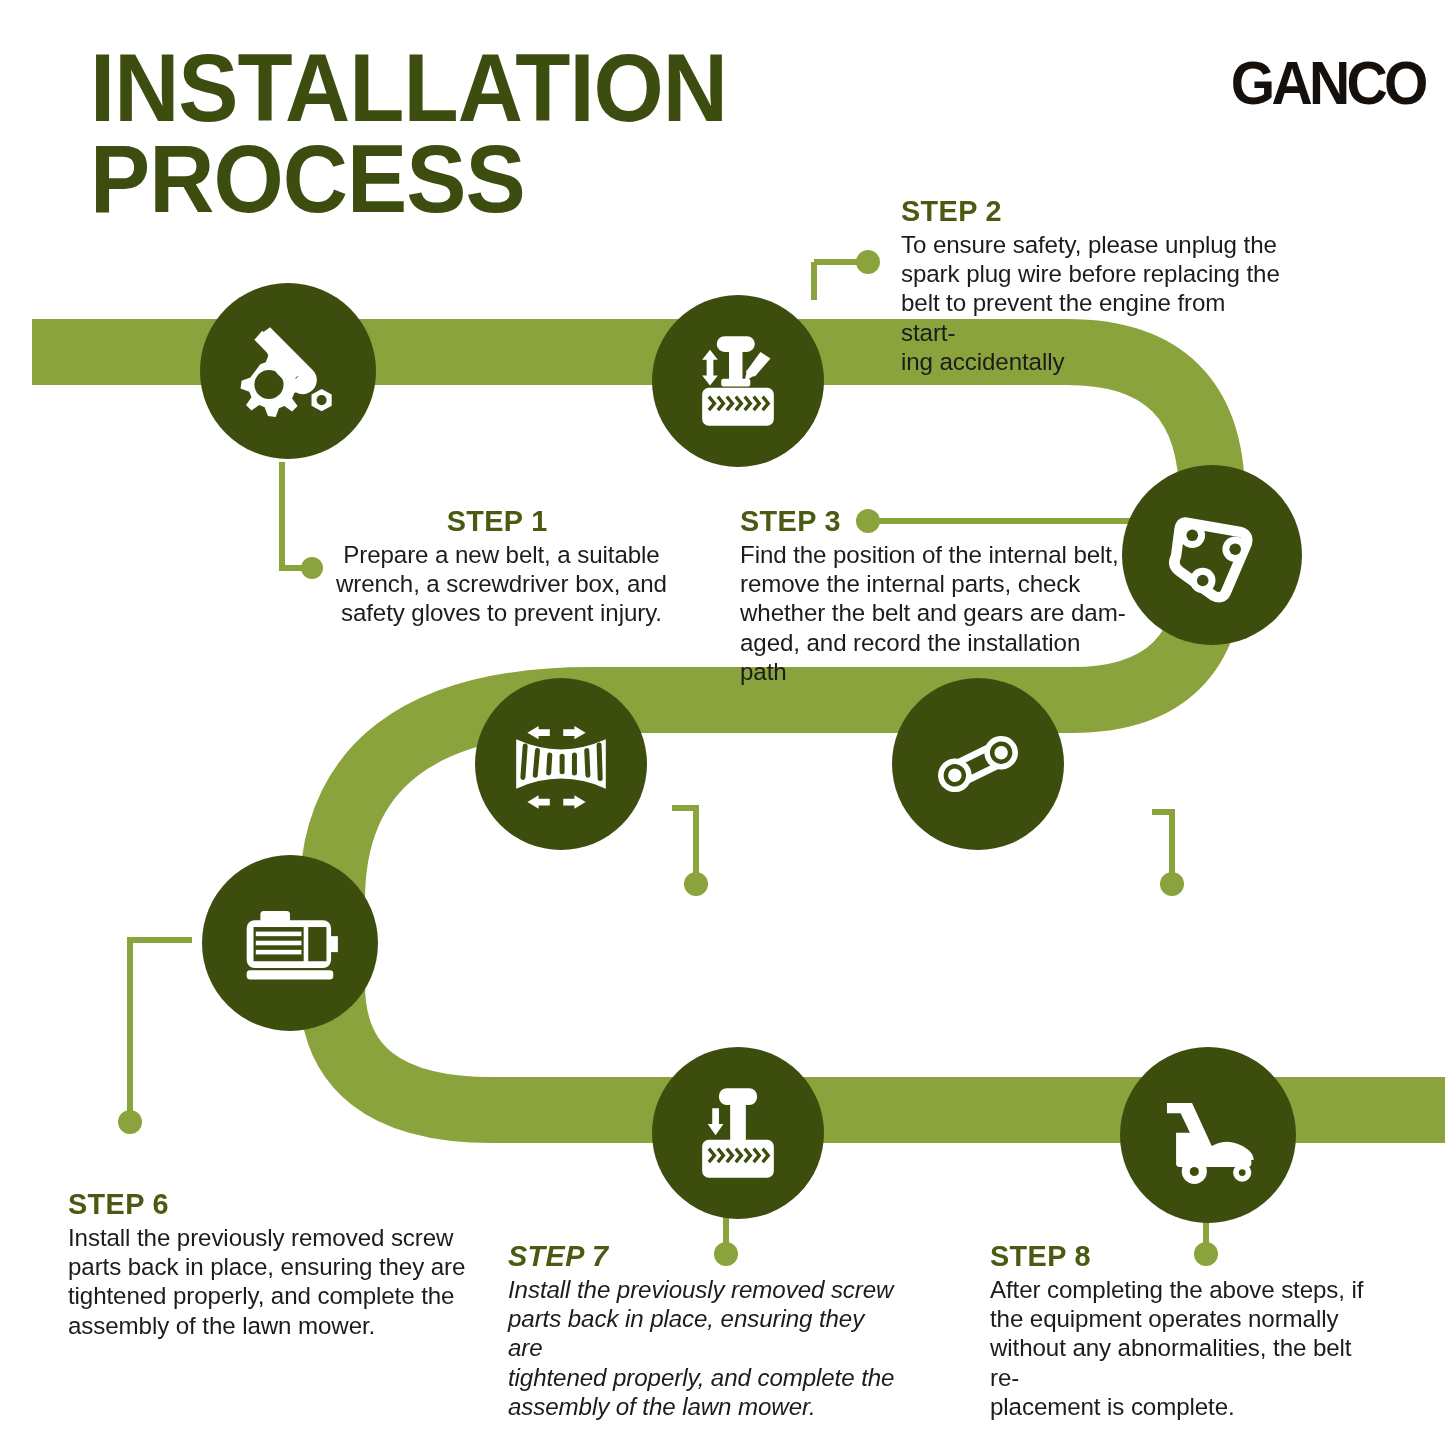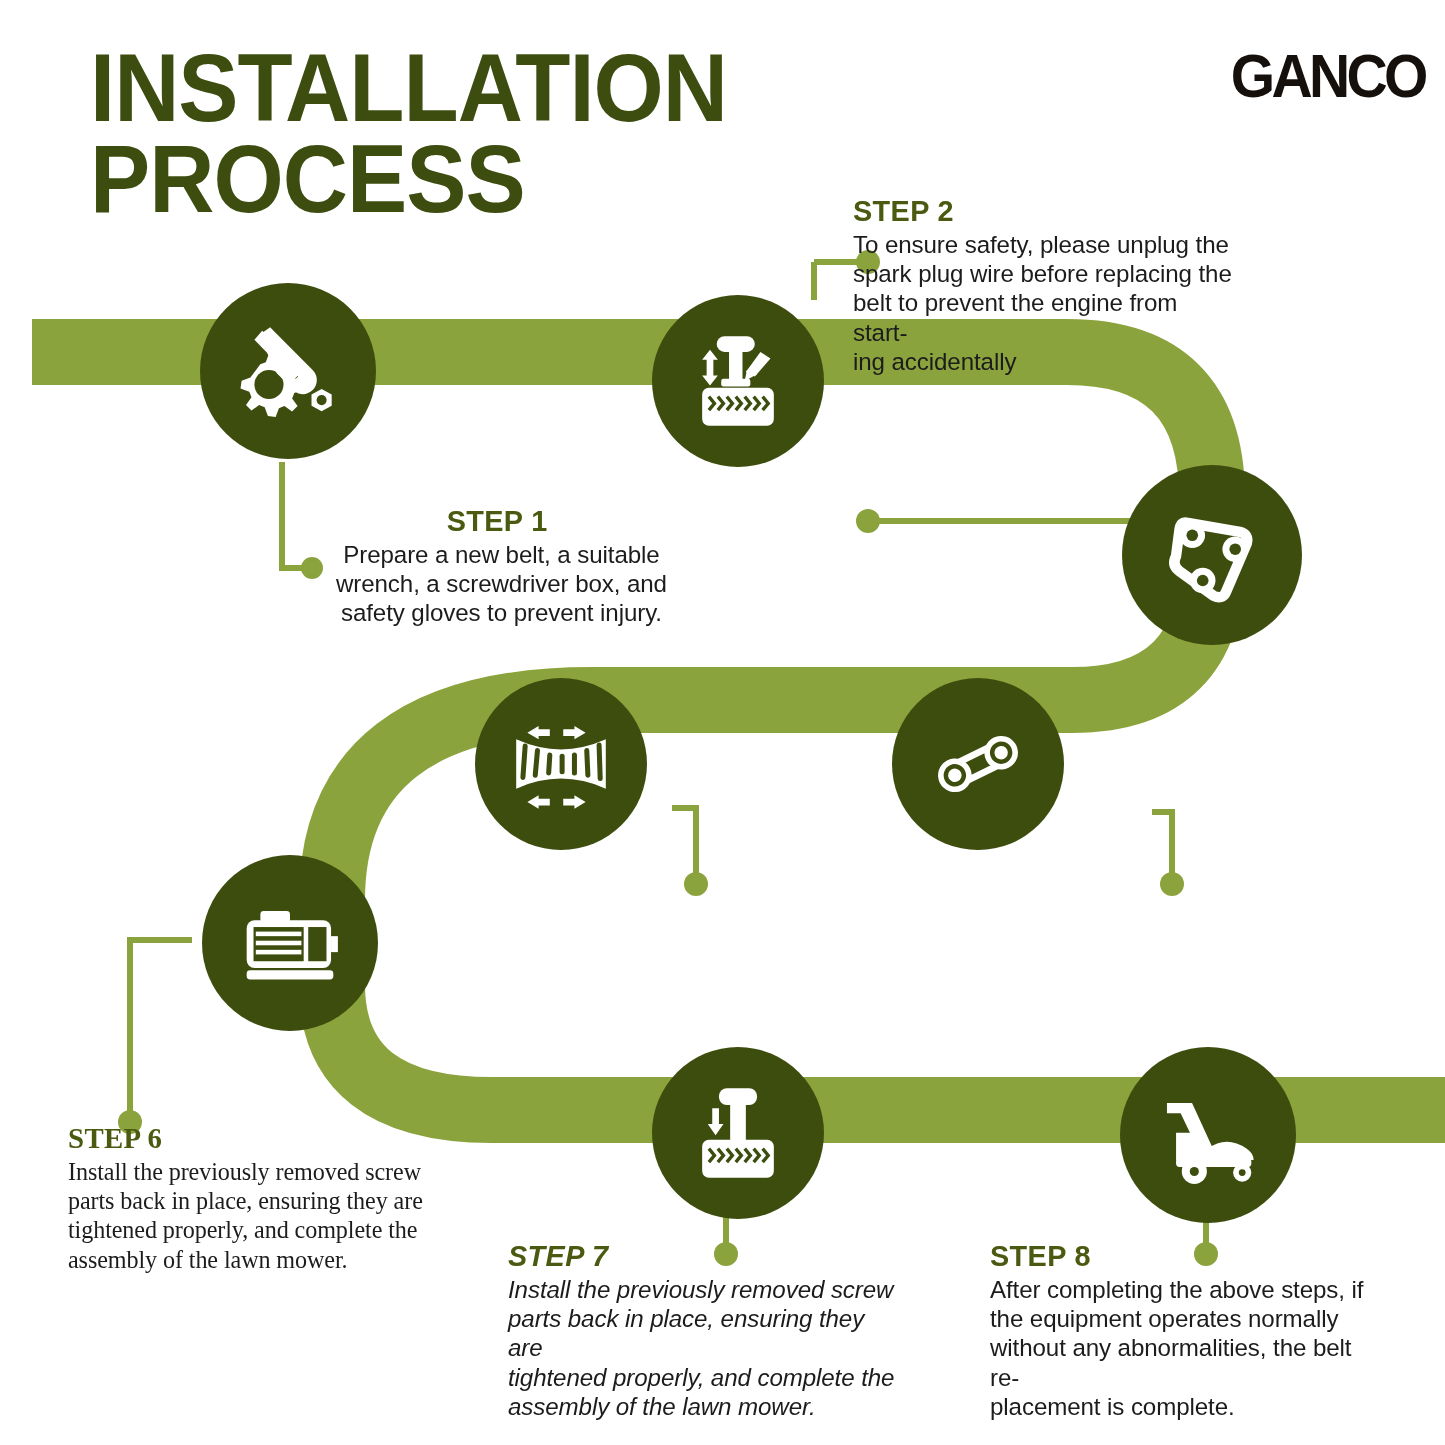--- a/index.html
+++ b/index.html
@@ -23,23 +23,23 @@
     line-height:0.95;
     letter-spacing:-1px;
     font-stretch:condensed;
     transform:scaleX(0.94);
     transform-origin:left top;
   }
   .title span{display:block;}
 
   .logo{
     position:absolute;
-    right:52px; top:40px;
+    right:52px; top:52px;
     height:72px;
-    display:flex;align-items:center;
+    display:flex;
   }
   .logo-text{
     color:#16100d;
     font-weight:bold;
     font-size:62px;
     letter-spacing:-4px;
     transform:scaleX(0.92);
     transform-origin:right center;
     line-height:1;
   }
@@ -309,32 +309,39 @@
     </svg>
   </div>
 
   <div class="steptext" style="left:302px;top:505px;width:340px;text-align:center;">
     <p class="step-head">STEP 1</p>
     <p class="step-body">Prepare a new belt, a suitable
 wrench, a screwdriver box, and
 safety gloves to prevent injury.</p>
   </div>
 
-  <div class="steptext" style="left:821px;top:195px;width:390px;">
+  <div class="steptext" style="left:869px;top:195px;width:390px;">
     <p class="step-head">STEP 2</p>
     <p class="step-body">To ensure safety, please unplug the
 spark plug wire before replacing the
 belt to prevent the engine from start-
 ing accidentally</p>
   </div>
 
-
-
-
-  <div class="steptext" style="left:36px;top:1122px;width:410px;font-family:Liberation Serif, serif;">
+  <div class="steptext" style="left:708px;top:505px;width:395px;">
+    <p class="step-head">STEP 3</p>
+    <p class="step-body">Find the position of the internal belt,
+remove the internal parts, check
+whether the belt and gears are dam-
+aged, and record the installation path</p>
+  </div>
+
+
+
+  <div class="steptext" style="left:36px;top:1188px;width:410px;">
     <p class="step-head">STEP 6</p>
     <p class="step-body">Install the previously removed screw
 parts back in place, ensuring they are
 tightened properly, and complete the
 assembly of the lawn mower.</p>
   </div>
 
   <div class="steptext" style="left:476px;top:1240px;width:400px;font-style:italic;">
     <p class="step-head">STEP 7</p>
     <p class="step-body">Install the previously removed screw

